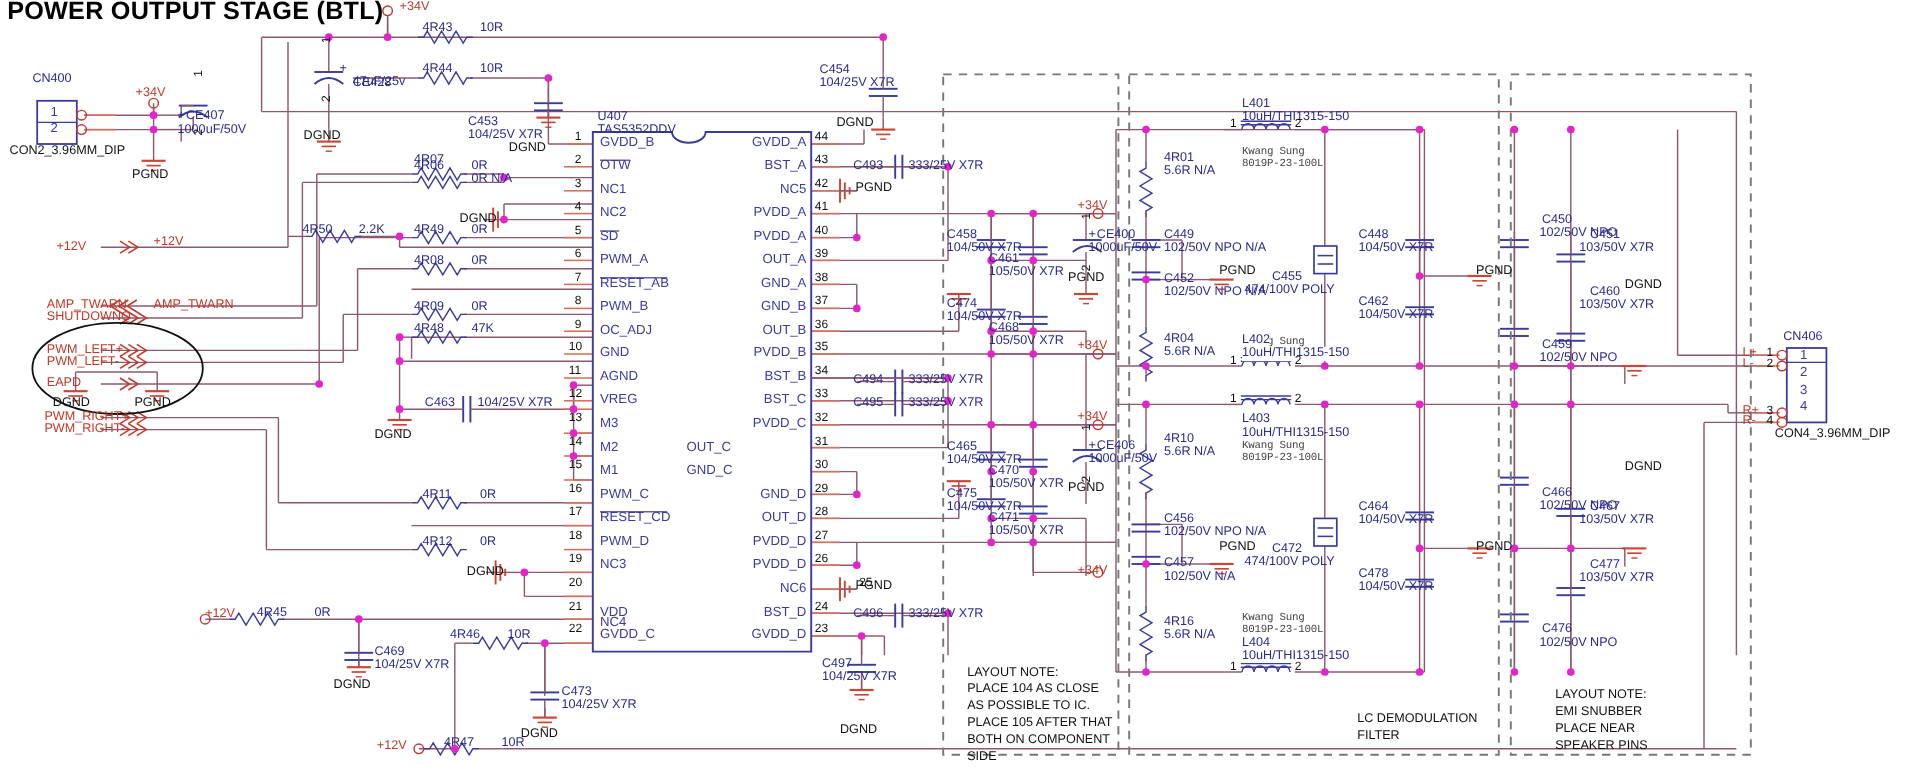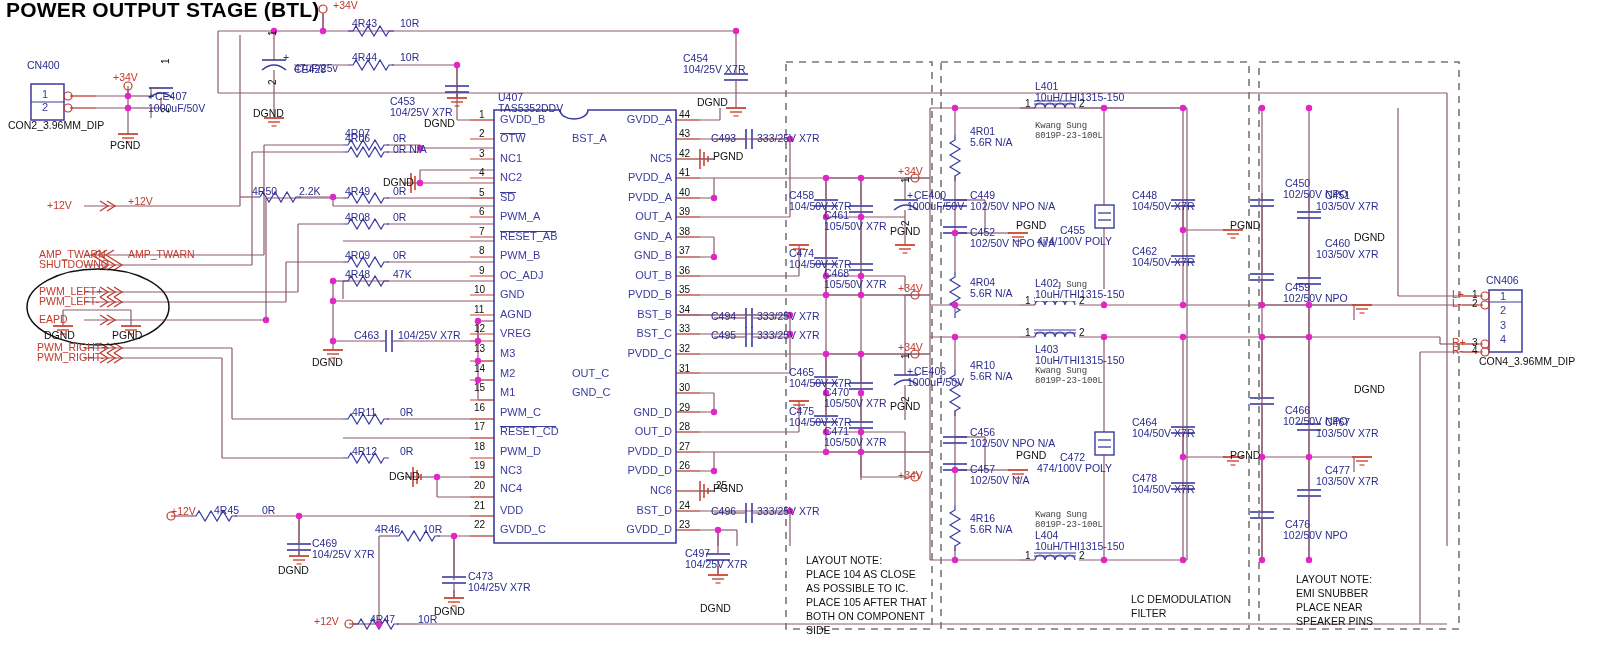--- a/index.html
+++ b/index.html
@@ -764,21 +764,21 @@
 <div class="lbl pin" style="left:500px;top:309px">AGND</div>
 <div class="lbl pin" style="left:500px;top:328px">VREG</div>
 <div class="lbl pin" style="left:500px;top:348px">M3</div>
 <div class="lbl pin" style="left:500px;top:368px">M2</div>
 <div class="lbl pin" style="left:500px;top:387px">M1</div>
 <div class="lbl pin" style="left:500px;top:407px">PWM_C</div>
 <div class="lbl pin" style="left:500px;top:426px">RESET_CD</div>
     <div class="ovr" style="left:500px;top:426px;width:56px"></div>
 <div class="lbl pin" style="left:500px;top:446px">PWM_D</div>
 <div class="lbl pin" style="left:500px;top:465px">NC3</div>
-<div class="lbl pin" style="left:500px;top:483px">NC4</div>
+<div class="lbl pin" style="left:500px;top:514px">NC4</div>
 <div class="lbl pin" style="left:500px;top:505px">VDD</div>
 <div class="lbl pin" style="left:500px;top:524px">GVDD_C</div>
 
 <div class="lbl num" style="left:479px;top:109px">1</div>
 <div class="lbl num" style="left:479px;top:128px">2</div>
 <div class="lbl num" style="left:479px;top:148px">3</div>
 <div class="lbl num" style="left:479px;top:167px">4</div>
 <div class="lbl num" style="left:479px;top:187px">5</div>
 <div class="lbl num" style="left:479px;top:206px">6</div>
 <div class="lbl num" style="left:479px;top:226px">7</div>
@@ -792,21 +792,21 @@
 <div class="lbl num" style="left:474px;top:382px">15</div>
 <div class="lbl num" style="left:474px;top:402px">16</div>
 <div class="lbl num" style="left:474px;top:421px">17</div>
 <div class="lbl num" style="left:474px;top:441px">18</div>
 <div class="lbl num" style="left:474px;top:460px">19</div>
 <div class="lbl num" style="left:474px;top:480px">20</div>
 <div class="lbl num" style="left:474px;top:500px">21</div>
 <div class="lbl num" style="left:474px;top:519px">22</div>
 
 <div class="lbl pin" style="left:572px;top:114px;width:100px;text-align:right">GVDD_A</div>
-<div class="lbl pin" style="left:572px;top:133px;width:100px;text-align:left">BST_A</div>
+<div class="lbl pin" style="left:572px;top:133px;width:100px;text-align:right">BST_A</div>
 <div class="lbl pin" style="left:572px;top:153px;width:100px;text-align:right">NC5</div>
 <div class="lbl pin" style="left:572px;top:172px;width:100px;text-align:right">PVDD_A</div>
 <div class="lbl pin" style="left:572px;top:192px;width:100px;text-align:right">PVDD_A</div>
 <div class="lbl pin" style="left:572px;top:211px;width:100px;text-align:right">OUT_A</div>
 <div class="lbl pin" style="left:572px;top:231px;width:100px;text-align:right">GND_A</div>
 <div class="lbl pin" style="left:572px;top:250px;width:100px;text-align:right">GND_B</div>
 <div class="lbl pin" style="left:572px;top:270px;width:100px;text-align:right">OUT_B</div>
 <div class="lbl pin" style="left:572px;top:289px;width:100px;text-align:right">PVDD_B</div>
 <div class="lbl pin" style="left:572px;top:309px;width:100px;text-align:right">BST_B</div>
 <div class="lbl pin" style="left:572px;top:328px;width:100px;text-align:right">BST_C</div>

